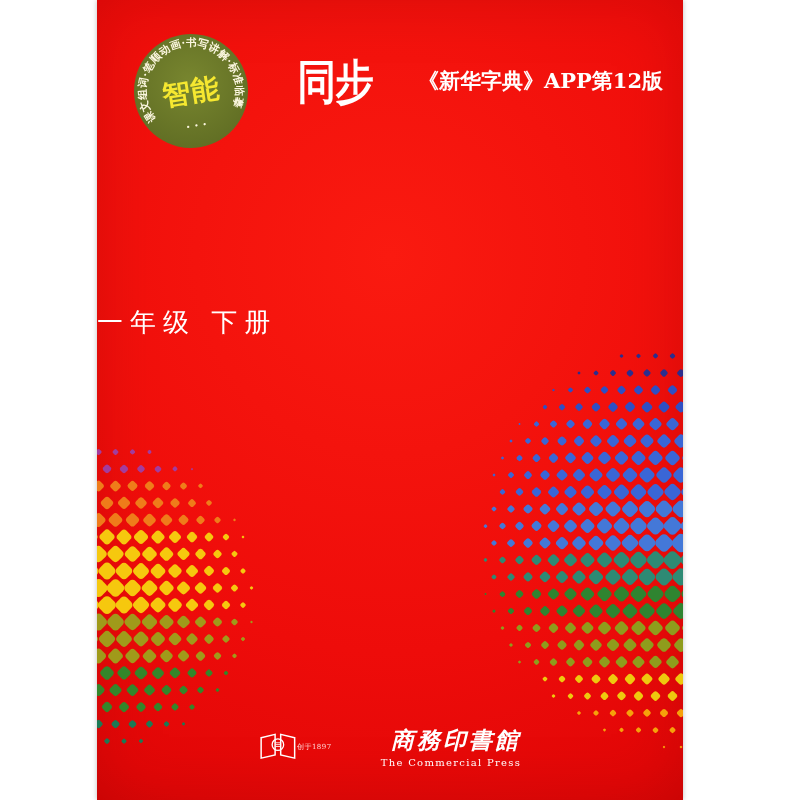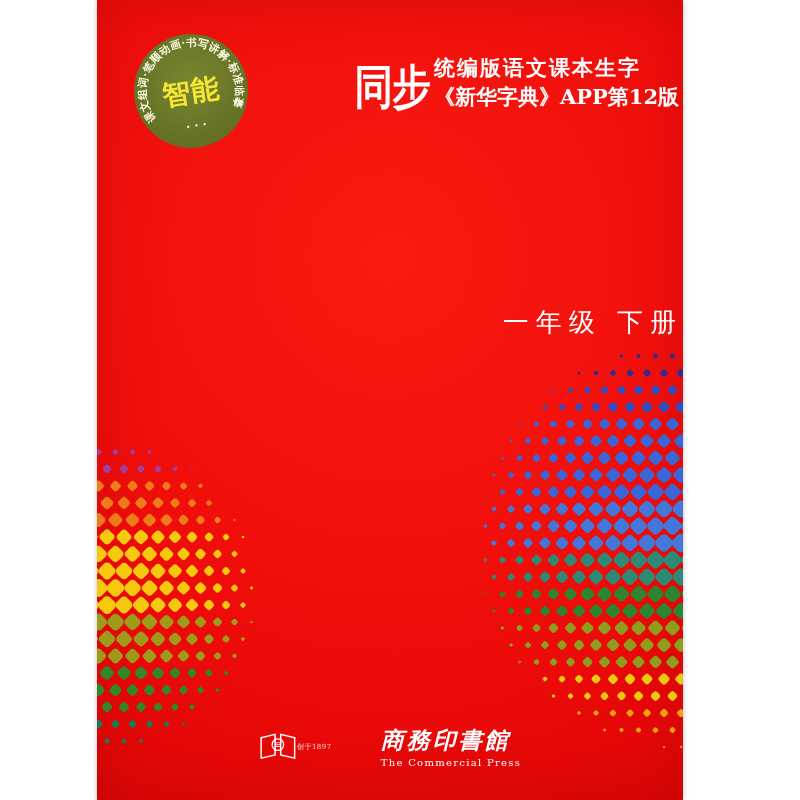--- a/index.html
+++ b/index.html
@@ -5,39 +5,39 @@
   html,body{margin:0;padding:0;background:#ffffff;width:800px;height:800px;overflow:hidden;
     font-family:"DejaVu Serif","Liberation Serif",serif;}
   .page{position:relative;width:800px;height:800px;background:#ffffff;}
   .cover{position:absolute;left:97px;top:0;width:586px;height:800px;
     background:radial-gradient(ellipse 120% 90% at 50% 32%, #fa1a10 0%, #ee0c0a 55%, #e20707 80%, #cc0404 100%);
     box-shadow:0 0 5px rgba(0,0,0,.25), inset 0 0 60px rgba(140,0,0,.25);
     overflow:hidden;}
   
   .badge{position:absolute;left:27px;top:24px;width:134px;height:134px;transform:rotate(-9deg);}
   
-  .hdr{position:absolute;top:54px;right:4px;display:flex;align-items:flex-end;}
+  .hdr{position:absolute;top:54px;right:20px;display:flex;align-items:center;gap:41px;}
   .sync{font-size:47px;font-weight:900;color:#ffffff;line-height:1.05;letter-spacing:-1px;
     transform:scaleX(.82);transform-origin:right top;margin-top:3px;white-space:nowrap;}
   .hdr-lines{display:flex;flex-direction:column;margin-left:4px;}
   .hdr-line1{font-size:21px;font-weight:bold;color:#ffffff;letter-spacing:2px;line-height:28px;white-space:nowrap;}
   .hdr-line2{font-size:21px;font-weight:bold;color:#ffffff;letter-spacing:0;line-height:29px;white-space:nowrap;}
   
   .title{position:absolute;top:196px;left:0;width:100%;text-align:center;
     font-size:72px;font-weight:bold;color:#ffffff;letter-spacing:1px;white-space:nowrap;}
-  .subtitle{position:absolute;top:305px;left:0;width:100%;text-align:right;
+  .subtitle{position:absolute;top:305px;left:0;width:100%;text-align:left;
     font-size:26px;color:#ffffff;letter-spacing:7px;white-space:nowrap;}
   
   .decor{position:absolute;left:0;top:0;width:586px;height:800px;pointer-events:none;}
   
   .pub{position:absolute;bottom:32px;left:50%;transform:translateX(-50%);
     display:flex;align-items:center;}
   .pub-mark{display:flex;flex-direction:row;align-items:center;margin-right:9px;}
   .pub-founded{font-size:7px;color:#ffd9d9;letter-spacing:.5px;margin-top:1px;}
-  .pub-names{display:flex;flex-direction:column;align-items:flex-start;margin-left:40px;}
+  .pub-names{display:flex;flex-direction:column;align-items:flex-end;margin-left:40px;}
   .pub-cn{font-size:23px;font-weight:bold;color:#ffffff;letter-spacing:3px;white-space:nowrap;font-style:italic;}
   .pub-en{font-size:10px;color:#ffffff;letter-spacing:1.3px;white-space:nowrap;margin-top:1px;
     font-family:"DejaVu Serif","Liberation Serif",serif;}
 </style>
 </head>
 <body>
 
 <div class="page">
   <div class="cover">
 
@@ -470,21 +470,20 @@
       <text font-size="10.6" font-weight="bold" fill="#fcf7e0" letter-spacing="0.4">
         <textPath href="#ringpath" xlink:href="#ringpath">课文组词·笔顺动画·书写讲解·标准临摹</textPath>
       </text>
       <text x="67" y="77" text-anchor="middle" font-size="28" font-weight="bold" fill="#f6e830" letter-spacing="1">智能</text>
       <text x="67" y="106" text-anchor="middle" font-size="12" font-weight="bold" fill="#fcf7e0">· · ·</text>
     </svg>
 
     <div class="hdr">
       <div class="sync">同步</div>
       <div class="hdr-lines">
-        <div class="hdr-line1">统编版语文课本生字</div>
         <div class="hdr-line2">《新华字典》APP第12版</div>
       </div>
     </div>
 
     <div class="subtitle">一年级  下册</div>
 
     <div class="pub">
       <div class="pub-mark">
         <svg width="38" height="27" viewBox="0 0 40 29">
           <path d="M2,5 L17,1.5 L17,23.5 L2,27 Z" fill="none" stroke="#ffffff" stroke-width="1.6"></path>

